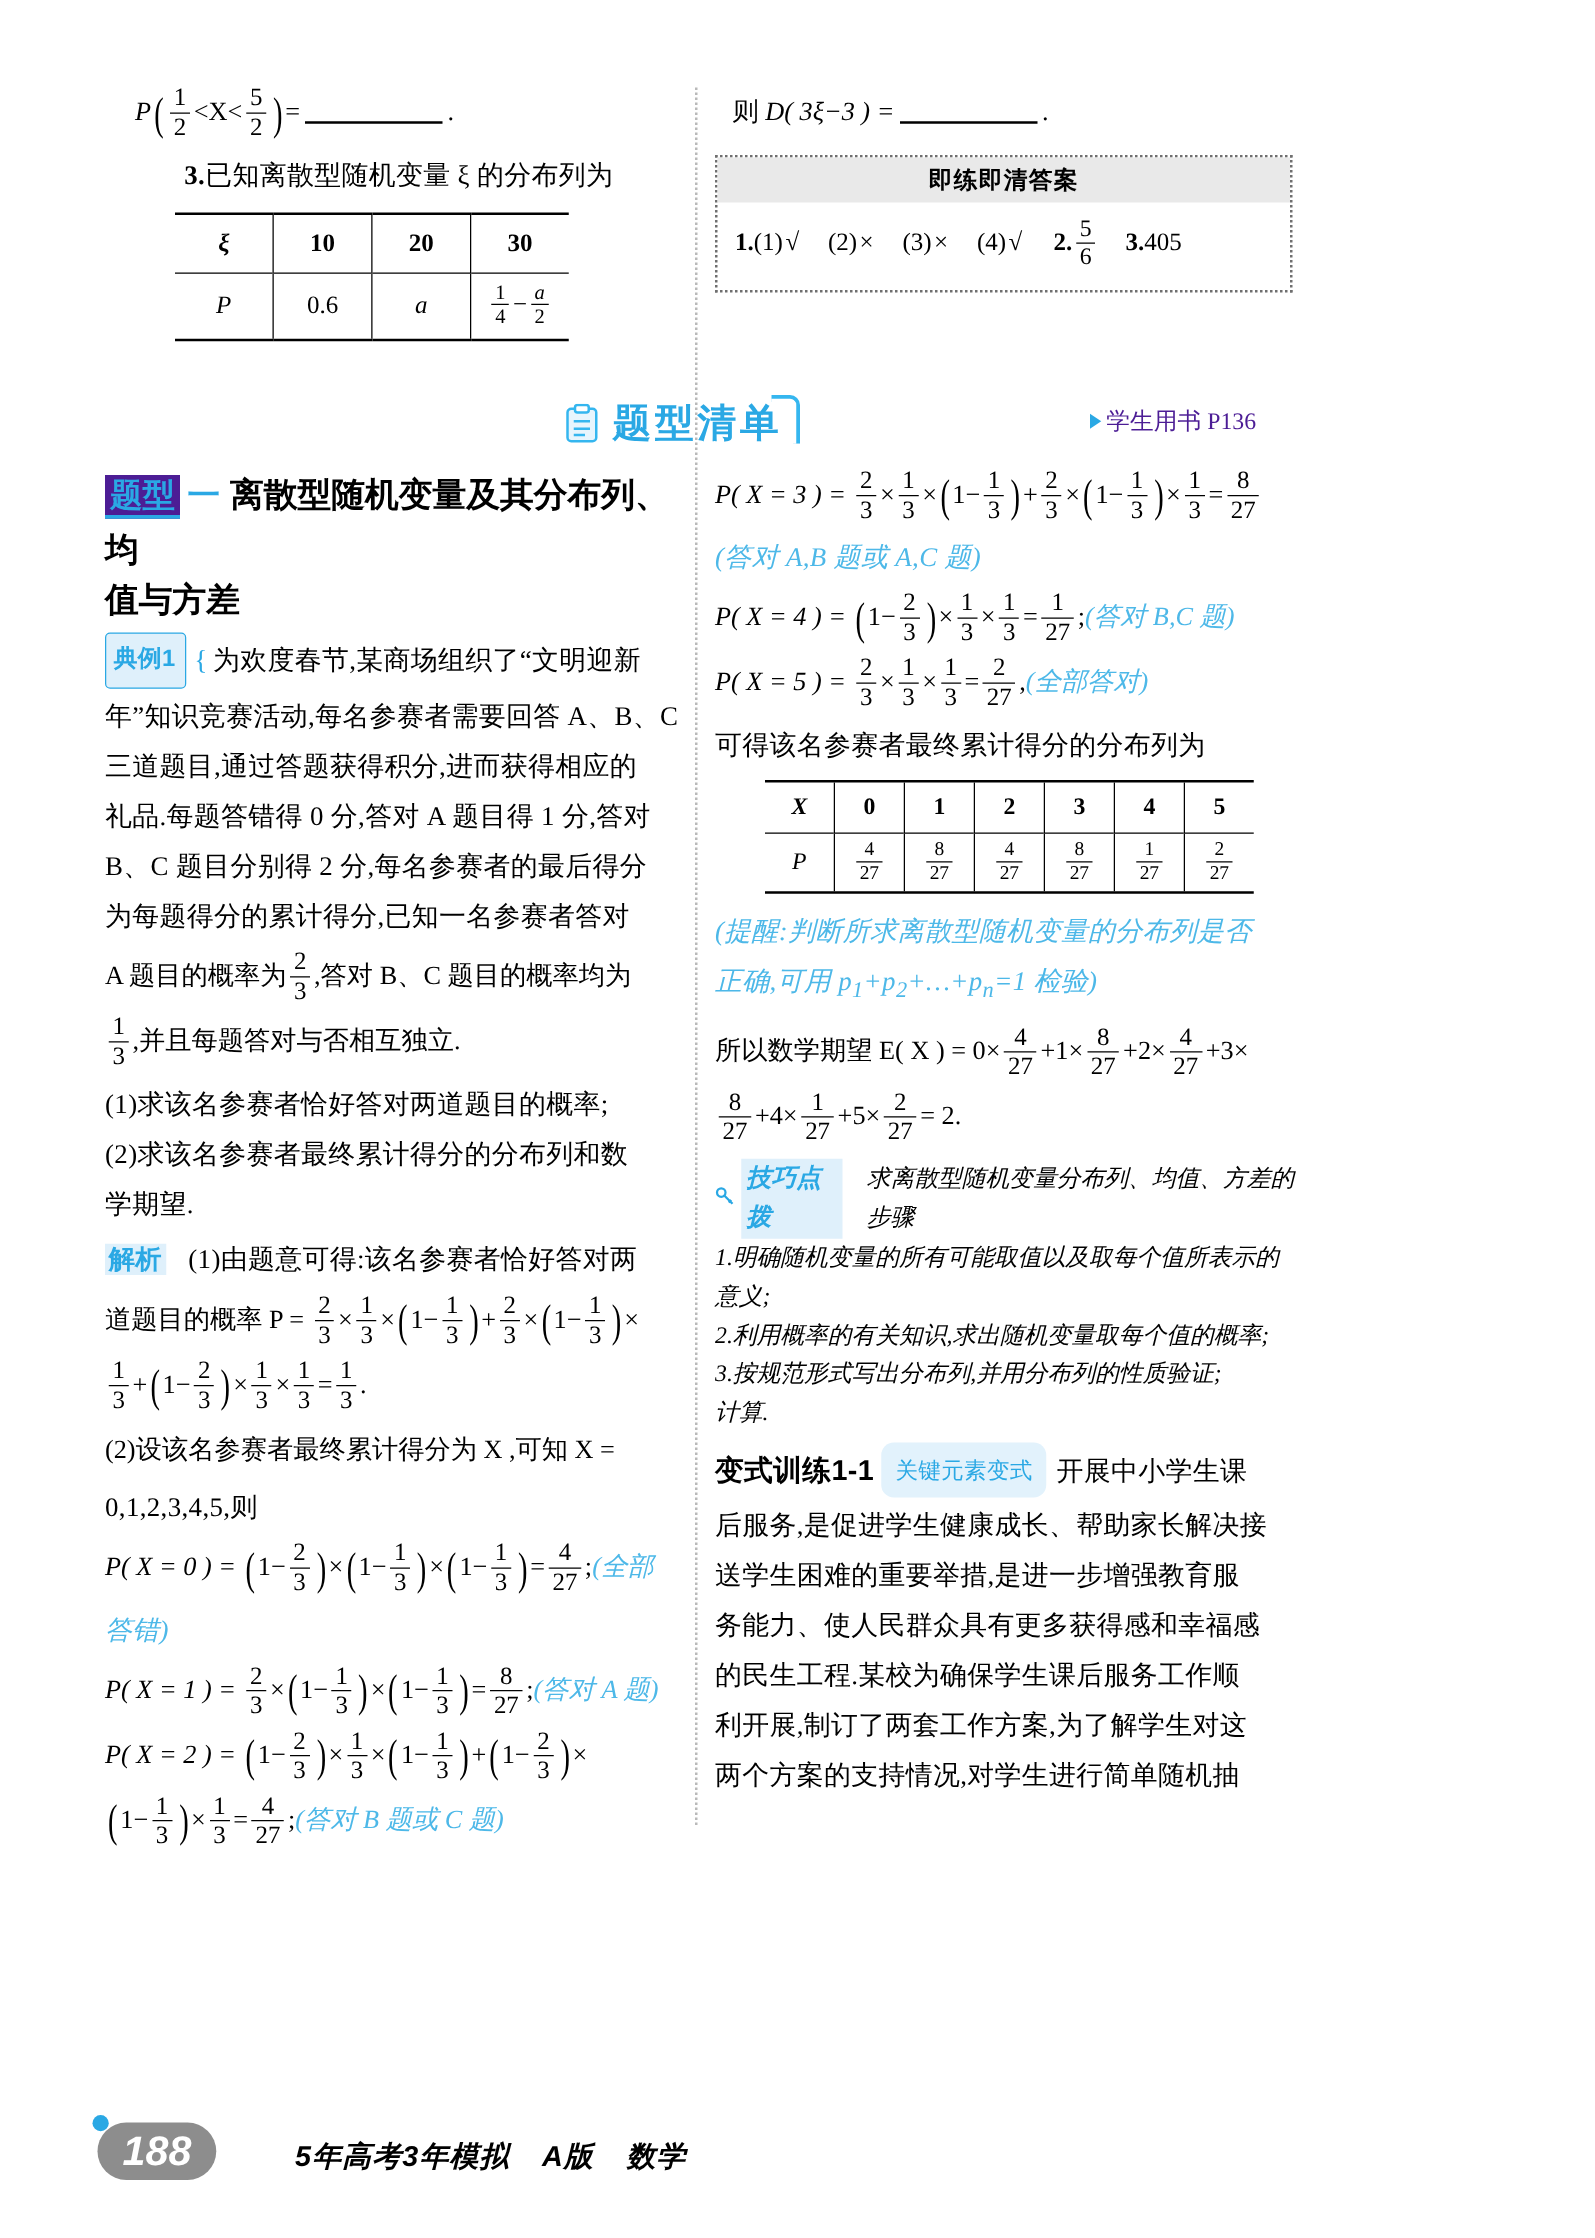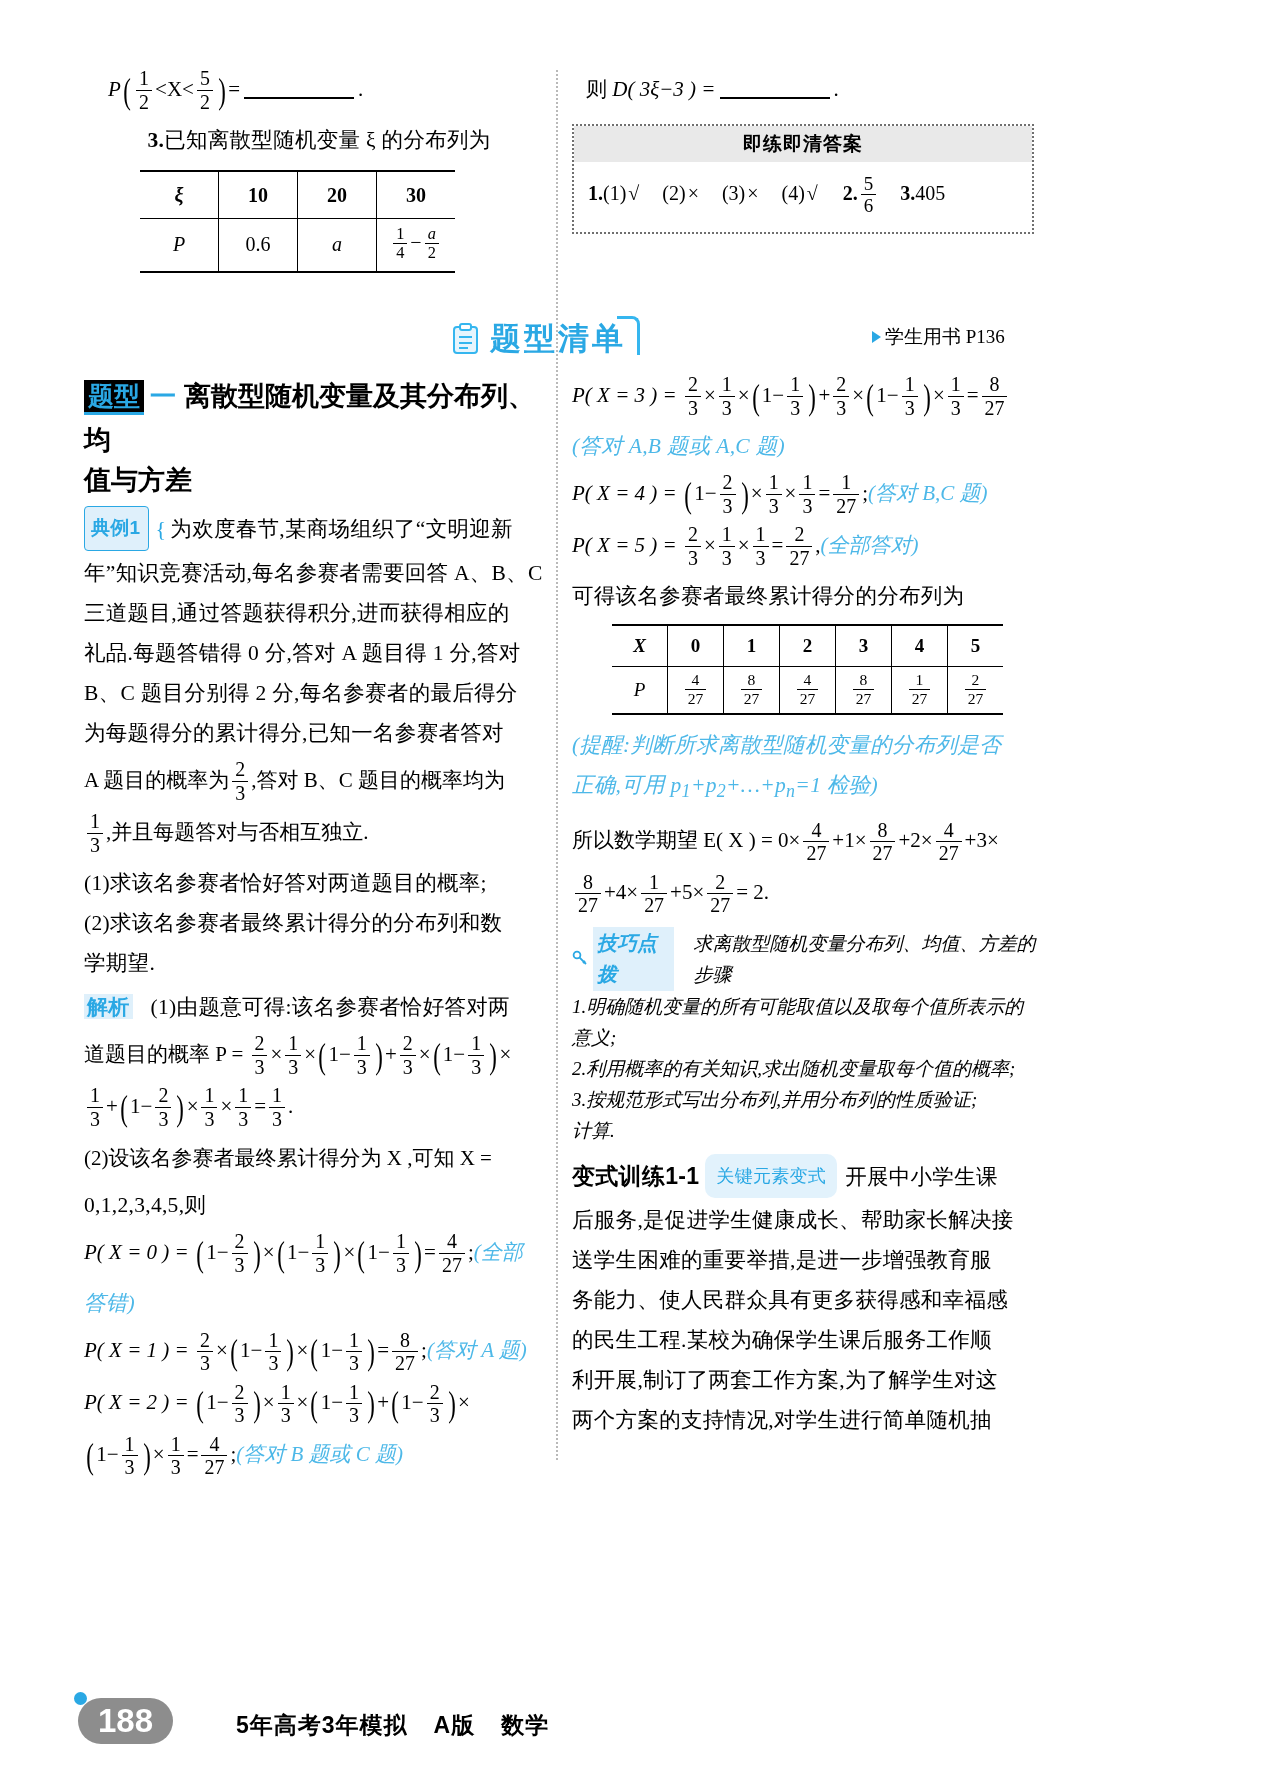--- a/index.html
+++ b/index.html
@@ -100,36 +100,36 @@
     font-family:"Liberation Sans", sans-serif;
     padding:0 10px 0 2px;
   }
   .banner .bracket {
     position:absolute; right:-4px; top:-2px; width:20px; height:36px;
     border-top:3px solid #35b6ef; border-right:3px solid #35b6ef;
     border-radius:0 8px 0 0; pointer-events:none;
   }
   .bookref {
     position:absolute; left:872px; top:6px;
-    font-size:19px; color:#000000; display:flex; align-items:center; gap:4px;
+    font-size:19px; color:#4c1d95; display:flex; align-items:center; gap:4px;
     font-family:"Liberation Serif", serif;
     justify-content:flex-end;
   }
   .bookref .tri {
     width:0;height:0;border-left:9px solid #2aa8e4;
     border-top:6px solid transparent;border-bottom:6px solid transparent;
   }
 
   
   .typehead {
     font-size:27px; font-weight:bold; line-height:44px;
     font-family:"Liberation Sans", sans-serif; margin-top:6px;
   }
   .tag-tixing {
-    color:#2aa8e4; background:#000000; padding:1px 4px;
+    color:#2aa8e4; background:#4c1d95; padding:1px 4px;
     border-bottom:3px solid #2aa8e4; margin-right:6px; font-size:26px;
   }
   .tag-num { color:#2aa8e4; font-size:26px; margin-right:8px; }
 
   
   .tag-box {
     display:inline-block; color:#2aa8e4; background:#dff0fb;
     border:1.6px solid #2aa8e4; border-radius:4px;
     padding:1px 8px 2px 6px; font-size:19px; font-weight:bold;
     font-family:"Liberation Sans", sans-serif;
@@ -159,21 +159,21 @@
     display:inline-block; color:#2aa8e4; background:#e2f2fc;
     border-radius:10px; padding:2px 11px; font-size:18px;
     font-family:"Liberation Sans", sans-serif; margin-right:8px;
     position:relative; top:-2px;text-align:center;
   }
 
   .noteblue { color:#4db8e8; font-style:italic; }
 
   
   .footer {
-    position:absolute; left:0; bottom:36px; width:1236px; height:56px;
+    position:absolute; left:0; bottom:36px; width:1236px; height:56px;font-style:italic;
   }
   .pgnum {
     position:absolute; left:78px; top:0;
     font-size:33px; font-weight:bold; color:#ffffff;
     background:#8d8d8d; border-radius:26px; padding:4px 20px;
     font-family:"Liberation Sans", sans-serif;
   }
   .pgdot {
     position:absolute; left:74px; top:-6px; width:13px; height:13px;
     border-radius:50%; background:#2aa8e4;

